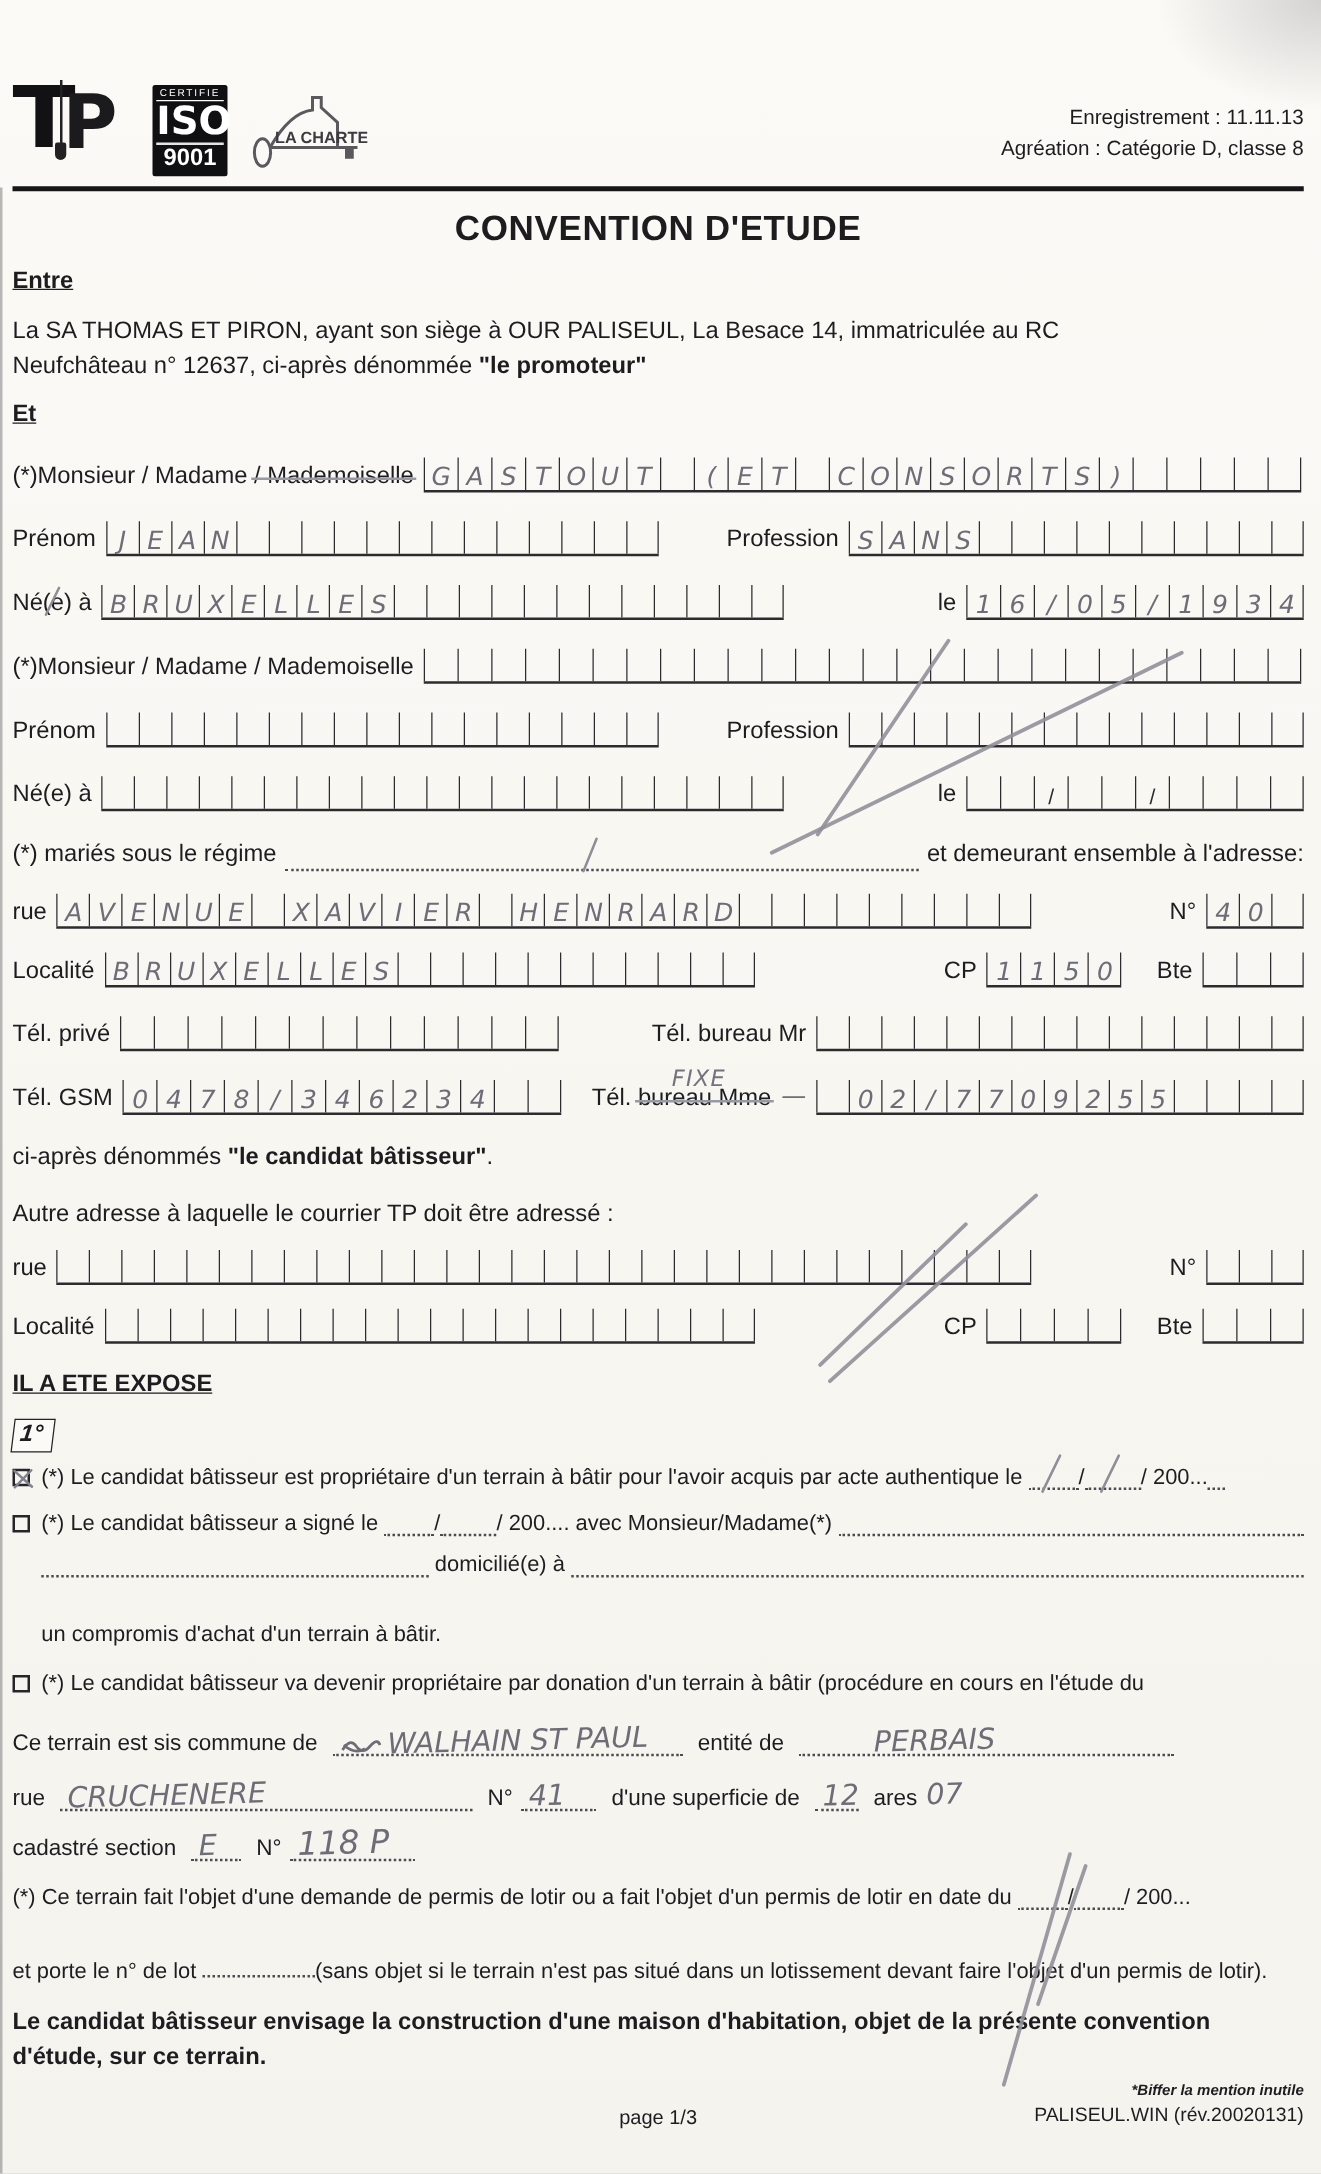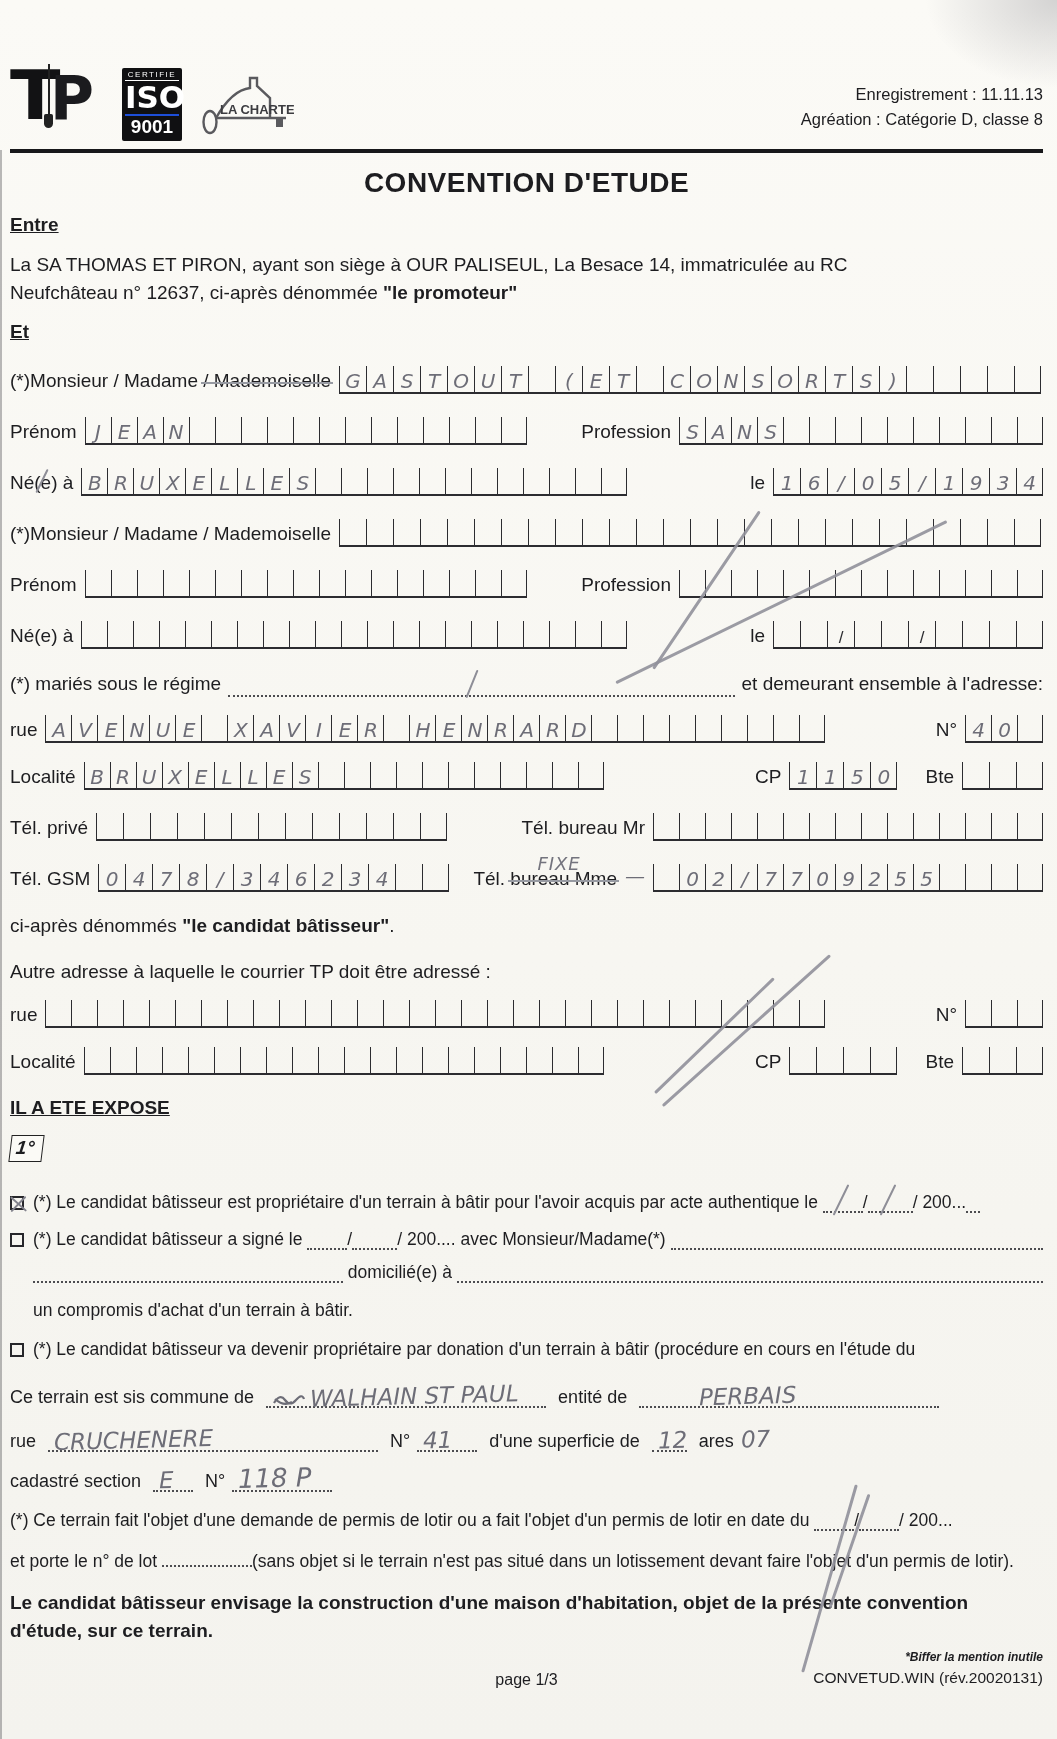--- a/index.html
+++ b/index.html
@@ -25,21 +25,21 @@
   .brand-block{padding-top:2px;}
   .brand{
     font-family:"DejaVu Sans",sans-serif; font-weight:900; font-size:37px; letter-spacing:0; line-height:1; color:#f7f6f2;
     text-shadow:-2px -2px 0 #111,2px -2px 0 #111,-2px 2px 0 #111,2px 2px 0 #111,-2px 0 0 #111,2px 0 0 #111,0 -2px 0 #111,0 2px 0 #111,4px 4px 0 #9a9a9a;
     transform:scaleY(1.08);
   }
   .tagline{margin-top:7px; text-align:center; font-size:14px; font-weight:700; letter-spacing:1.5px; color:#222; border-bottom:3px double #777; padding-bottom:2px; width:270px;}
   .iso-badge{flex:none; width:60px; background:#101012; color:#fff; text-align:center; padding:2px 3px 3px; margin-top:4px; border-radius:2px;}
   .iso-cert{font-size:8px; letter-spacing:1.5px; border-bottom:1px solid #fff; padding-bottom:1px;}
   .iso-name{font-size:31px; font-weight:900; line-height:1.05; font-family:"DejaVu Sans",sans-serif;}
-  .iso-num{font-size:19px; font-weight:800; border-top:2px solid #1d4ed8; line-height:1.2;}
+  .iso-num{font-size:19px; font-weight:800; border-top:2px solid #e5e5e5; line-height:1.2;}
   .charte{flex:none; margin-top:8px;}
   .addr{font-size:18px; line-height:1.35; padding-top:10px; flex:none;}
   .reginfo{margin-left:auto; text-align:right; font-size:16.5px; line-height:1.5; padding-top:18px; white-space:nowrap;}
   .hrule{height:4px; background:#17171a; margin-top:8px;}
 
   
   .doc-title{text-align:center; font-size:28px; font-weight:700; margin-top:14px; letter-spacing:.5px;}
   .sec-head{font-size:19px; font-weight:700; text-decoration:underline; margin-top:15px;}
   .promoter{font-size:19px; line-height:1.45; margin-top:15px; max-width:930px;}
   b,.b{font-weight:700;}
@@ -73,30 +73,30 @@
   .leader .hw-over{position:absolute; left:6px; bottom:-3px; white-space:nowrap; display:flex; align-items:flex-end;}
   .leader.grow{flex:1;}
   .w14{width:14px;} .w35{width:35px;} .w40{width:40px;} .w45{width:45px;}
   .w60{width:60px;} .w90{width:90px;} .w100{width:100px;} .w280{width:280px;} .w300{width:300px;} .w310{width:310px;} .w330{width:330px;}
   .leader.slashed::after{content:""; position:absolute; left:44%; bottom:-6px; width:2.4px; height:34px; background:#8e8e97; transform:rotate(26deg); border-radius:2px;}
   .leader.slashed-mid::after{content:""; position:absolute; left:48%; bottom:-4px; width:2.2px; height:30px; background:#8e8e97; transform:rotate(22deg); border-radius:2px;}
 
   
   .expose{font-size:17.5px;}
   .point-box{display:inline-block; border:1.7px solid #222; padding:1px 8px 2px 5px; font-weight:700; font-style:italic; font-size:19px; transform:skewX(-7deg); margin-top:16px; background:#fbfaf6;}
-  .xrow{display:flex; align-items:flex-end; white-space:pre; margin-top:29px; position:relative;}
+  .xrow{display:flex; align-items:flex-end; white-space:pre; margin-top:8px; position:relative;}
   .checkbox{display:inline-block; position:relative; width:14px; height:14px; border:2px solid #26262a; flex:none; margin:0 9px 3px 0;}
   .checkbox.checked::before,.checkbox.checked::after{content:""; position:absolute; left:-4px; top:5px; width:21px; height:2.2px; background:#83838d; border-radius:2px;}
   .checkbox.checked::before{transform:rotate(42deg);}
   .checkbox.checked::after{transform:rotate(-46deg);}
   .indent{margin-left:23px;}
   .line{display:flex; align-items:flex-end; gap:7px; white-space:pre; margin-top:18px;}
   .terrain-line{font-size:18px;}
   .wrap-rel{position:relative;}
-  .para{font-size:17.5px; line-height:1.55; margin-top:14px;}
+  .para{font-size:17.5px; line-height:1.55; margin-top:32px;}
 
   .closing{font-size:19px; font-weight:700; line-height:1.5; margin-top:14px; max-width:1010px;}
   .footer{display:grid; grid-template-columns:1fr auto 1fr; align-items:end; margin-top:2px;}
   .f-page{font-size:16px; text-align:center;}
   .f-right{text-align:right; font-size:15.5px; line-height:1.5;}
   .f-note{font-style:italic; font-weight:700; font-size:12px;}
 </style>
 </head>
 <body>
 
@@ -729,17 +729,17 @@
       <p class="para"><span>et porte le n° de lot </span><span class="leader w90"></span><span>(sans objet si le terrain n'est pas situé dans un lotissement devant faire l'objet d'un permis de lotir).</span></p>
     </div>
   </div>
 
   <p class="closing">Le candidat bâtisseur envisage la construction d'une maison d'habitation, objet de la présente convention d'étude, sur ce terrain.</p>
   <div class="footer">
     <div></div>
     <div class="f-page">page 1/3</div>
     <div class="f-right">
       <div class="f-note">*Biffer la mention inutile</div>
-      <div>CONVETUD.WIN (rév.20020131)</div>
+      <div>PALISEUL.WIN (rév.20020131)</div>
     </div>
   </div>
 
 </div>
 
 </body></html>

